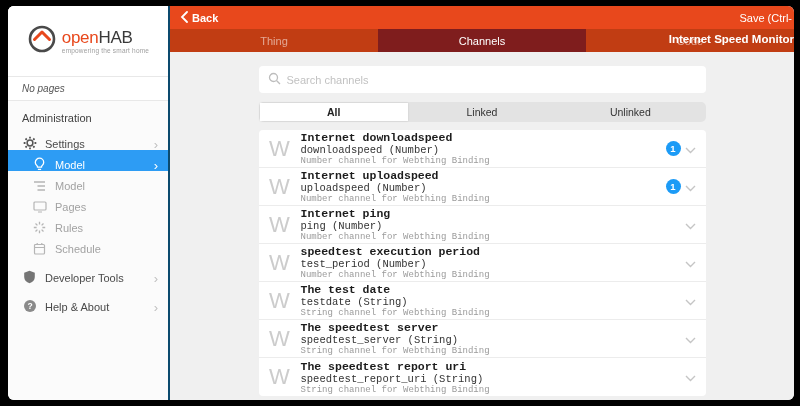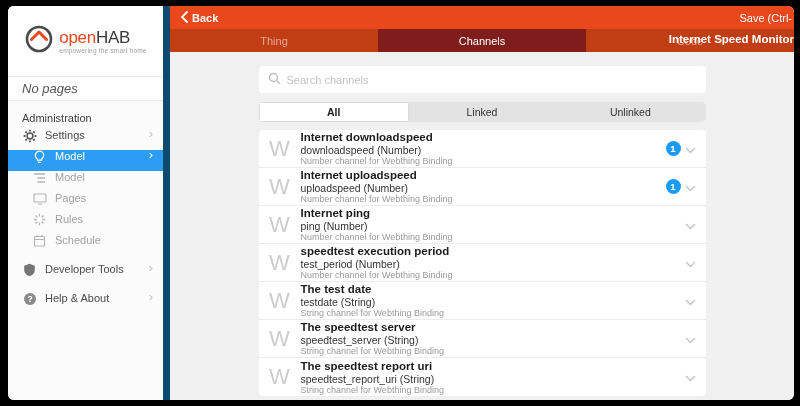--- a/index.html
+++ b/index.html
@@ -3,32 +3,32 @@
 <meta charset="utf-8">
 <style>
   * { margin:0; padding:0; box-sizing:border-box; }
   html,body { width:800px; height:406px; background:#000; overflow:hidden;
     font-family:"Liberation Sans", sans-serif; }
   .frame { position:absolute; left:8px; top:6px; width:786px; height:394px;
     border-radius:6px; overflow:hidden; background:#f0f0f0; }
 
   
   .sidebar { position:absolute; left:0; top:0; width:162px; height:100%;
-    background:#fbfbfb; border-right:7px solid #0c4a6e; }
+    background:#fbfbfb; border-right:2px solid #0c4a6e; }
   .logo-area { height:70px; background:#fff; display:flex; align-items:center; justify-content:center; }
   .logo { display:flex; align-items:center; gap:5px; }
   .logo-text { display:flex; flex-direction:column; }
   .logo-word { font-size:17px; line-height:17px; letter-spacing:-0.3px; }
   .logo-open { color:#e8481c; font-weight:500; }
   .logo-hab { color:#3a3a3a; font-weight:500; }
   .logo-tagline { font-size:6.5px; color:#9e9e9e; text-align:right; margin-top:1px; letter-spacing:.2px; }
   .pages-row { height:25px; background:#fff; border-top:1px solid #e8e8e8; border-bottom:1px solid #e8e8e8;
-    display:flex; align-items:center; padding-left:14px; font-style:italic; font-size:13px; color:#555; }
+    display:flex; align-items:center; padding-left:14px; font-style:italic; font-size:10px; color:#555; }
   .section-label { margin:11px 0 5px 14px; font-size:11px; color:#3f3f3f; }
-  .menu-item { height:21px; display:flex; align-items:flex-start; padding:0 10px 0 14px;
+  .menu-item { height:21px; display:flex; align-items:flex-end; padding:0 10px 0 14px;
     font-size:11px; color:#4a4a4a; cursor:pointer; }
   .menu-item .mi-icon { width:15px; display:flex; justify-content:center; margin-right:8px; flex:none; }
   .menu-item .mi-label { flex:1; white-space:nowrap; }
   .menu-item .mi-chevron { color:#c0c0c0; font-size:13px; line-height:10px; }
   .menu-item.sub { padding-left:24px; color:#a2a2a2; }
   .menu-item.active { background:#2d9cf4; color:#fff; }
   .menu-item.active .mi-chevron { color:#fff; }
   .menu-item.gap-top { margin-top:8px; }
 
   
@@ -52,21 +52,21 @@
   .searchbar input::placeholder { color:#c2c2c2; }
   .segmented { margin-top:9px; height:20px; background:#e3e3e3; border-radius:5px; display:flex; padding:1px; }
   .segment { flex:1; display:flex; align-items:center; justify-content:center;
     font-size:10.5px; color:#333; border-radius:0; cursor:pointer; }
   .segment.selected { background:#fff; font-weight:bold; color:#222; box-shadow:0 0 2px rgba(0,0,0,.12); }
 
   .channel-list { margin-top:8px; background:#fff; border-radius:4px; }
   .channel-row { height:38px; display:flex; align-items:center; border-bottom:1px solid #ececec; cursor:pointer; }
   .channel-row:last-child { border-bottom:none; }
   .ch-icon { width:42px; flex:none; text-align:center; font-size:22px; color:#ccc; line-height:22px; }
-  .ch-text { flex:1; min-width:0; padding-top:1px; }
+  .ch-text { flex:1; min-width:0; padding-top:1px;font-family:Liberation Mono, monospace; }
   .ch-title { font-size:11.5px; font-weight:bold; color:#1c1c1c; line-height:13px; white-space:nowrap; }
   .ch-sub { font-size:10.5px; color:#333; line-height:12px; white-space:nowrap; }
   .ch-cap { font-size:9px; color:#9b9b9b; line-height:11px; white-space:nowrap; }
   .ch-right { display:flex; align-items:center; gap:4px; padding-right:10px; flex:none; }
   .badge { width:15px; height:15px; border-radius:50%; background:#1c9bf6; color:#fff;
     font-size:9.5px; font-weight:bold; display:flex; align-items:center; justify-content:center; }
 </style>
 </head>
 <body>
 

